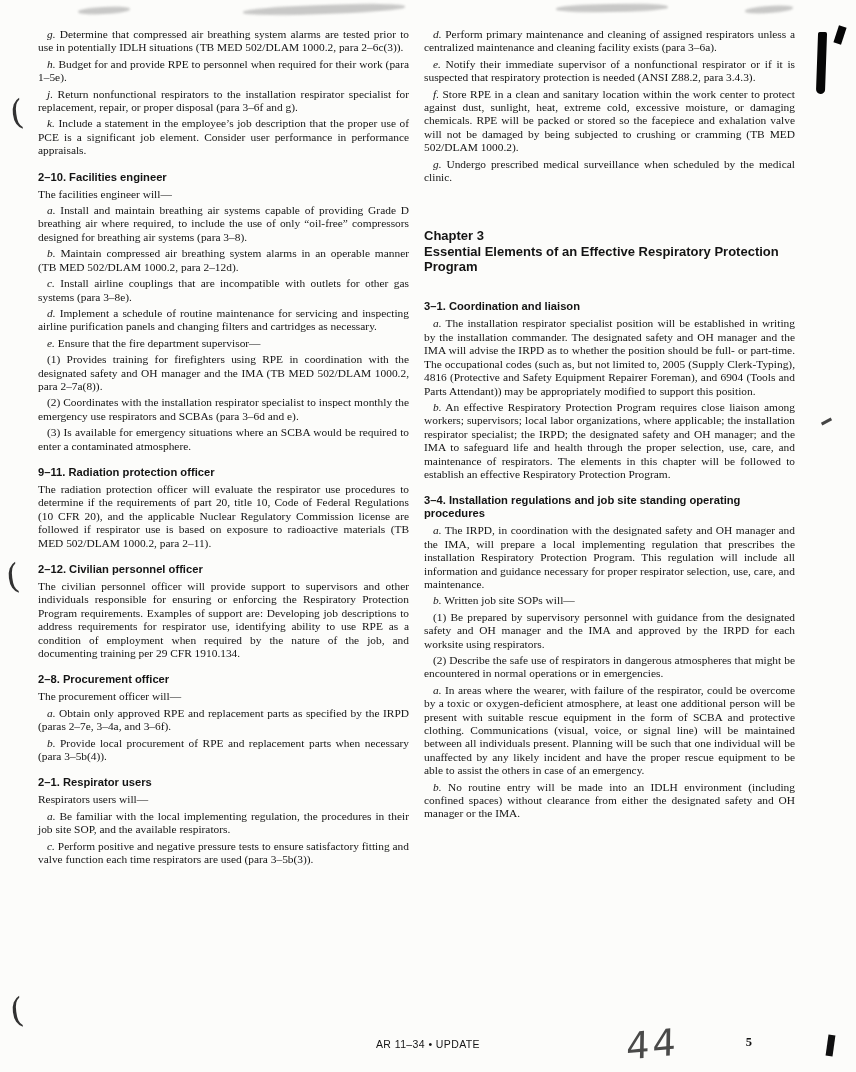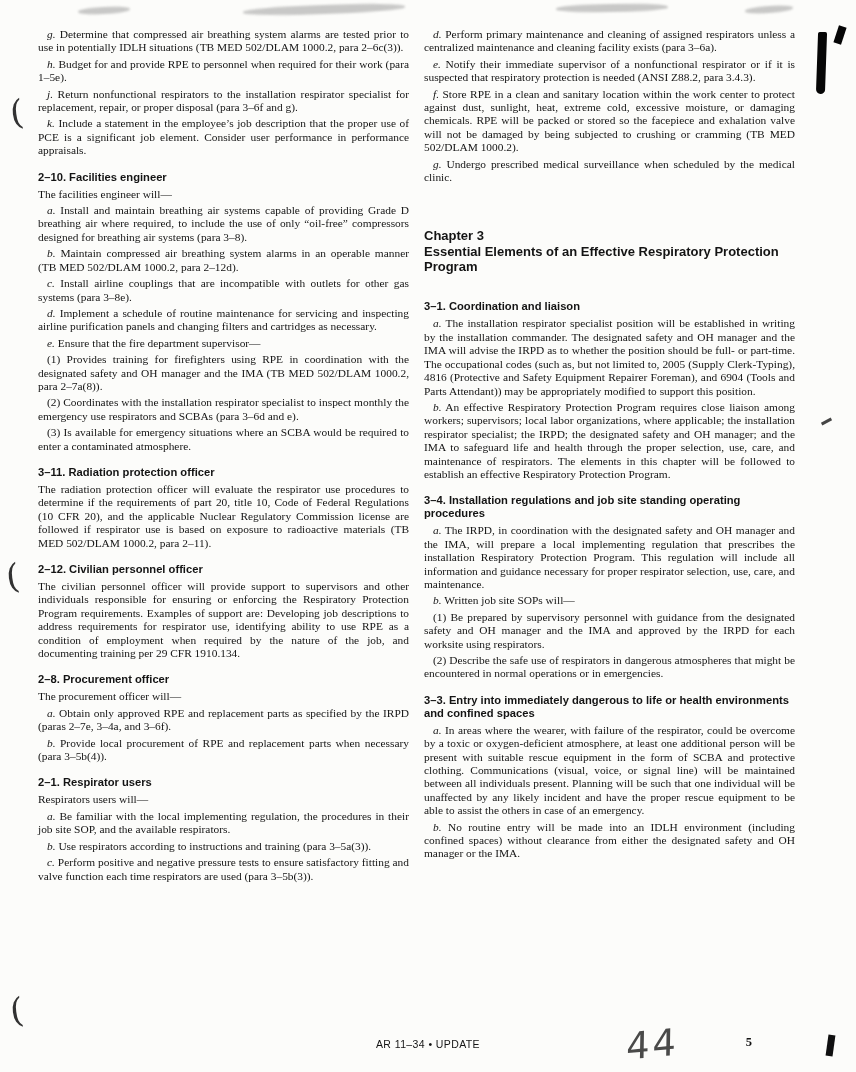--- a/index.html
+++ b/index.html
@@ -113,50 +113,48 @@
         <p class="blk section-heading">2–10. Facilities engineer</p>
         <p class="blk para flush">The facilities engineer will—</p>
         <p class="blk para indent"><i>a.</i> Install and maintain breathing air systems capable of providing Grade D breathing air where required, to include the use of only “oil-free” compressors designed for breathing air systems (para 3–8).</p>
         <p class="blk para indent"><i>b.</i> Maintain compressed air breathing system alarms in an operable manner (TB MED 502/DLAM 1000.2, para 2–12d).</p>
         <p class="blk para indent"><i>c.</i> Install airline couplings that are incompatible with outlets for other gas systems (para 3–8e).</p>
         <p class="blk para indent"><i>d.</i> Implement a schedule of routine maintenance for servicing and inspecting airline purification panels and changing filters and cartridges as necessary.</p>
         <p class="blk para indent"><i>e.</i> Ensure that the fire department supervisor—</p>
         <p class="blk para indent">(1) Provides training for firefighters using RPE in coordination with the designated safety and OH manager and the IMA (TB MED 502/DLAM 1000.2, para 2–7a(8)).</p>
         <p class="blk para indent">(2) Coordinates with the installation respirator specialist to inspect monthly the emergency use respirators and SCBAs (para 3–6d and e).</p>
         <p class="blk para indent">(3) Is available for emergency situations where an SCBA would be required to enter a contaminated atmosphere.</p>
-        <p class="blk section-heading">3–11. Radiation protection officer</p>
+        <p class="blk section-heading">9–11. Radiation protection officer</p>
         <p class="blk para flush">The radiation protection officer will evaluate the respirator use procedures to determine if the requirements of part 20, title 10, Code of Federal Regulations (10 CFR 20), and the applicable Nuclear Regulatory Commission license are followed if respirator use is based on exposure to radioactive materials (TB MED 502/DLAM 1000.2, para 2–11).</p>
         <p class="blk section-heading">2–12. Civilian personnel officer</p>
         <p class="blk para flush">The civilian personnel officer will provide support to supervisors and other individuals responsible for ensuring or enforcing the Respiratory Protection Program requirements. Examples of support are: Developing job descriptions to address requirements for respirator use, identifying ability to use RPE as a condition of employment when required by the nature of the job, and documenting training per 29 CFR 1910.134.</p>
         <p class="blk section-heading">2–8. Procurement officer</p>
         <p class="blk para flush">The procurement officer will—</p>
         <p class="blk para indent"><i>a.</i> Obtain only approved RPE and replacement parts as specified by the IRPD (paras 2–7e, 3–4a, and 3–6f).</p>
         <p class="blk para indent"><i>b.</i> Provide local procurement of RPE and replacement parts when necessary (para 3–5b(4)).</p>
         <p class="blk section-heading">2–1. Respirator users</p>
         <p class="blk para flush">Respirators users will—</p>
         <p class="blk para indent"><i>a.</i> Be familiar with the local implementing regulation, the procedures in their job site SOP, and the available respirators.</p>
-        <p class="blk para indent"><i>b.</i> Use respirators according to instructions and training (para 3–5a(3)).</p>
         <p class="blk para indent"><i>c.</i> Perform positive and negative pressure tests to ensure satisfactory fitting and valve function each time respirators are used (para 3–5b(3)).</p>
       </div>
     <div class="col" id="col-right">
         <p class="blk para indent"><i>d.</i> Perform primary maintenance and cleaning of assigned respirators unless a centralized maintenance and cleaning facility exists (para 3–6a).</p>
         <p class="blk para indent"><i>e.</i> Notify their immediate supervisor of a nonfunctional respirator or if it is suspected that respiratory protection is needed (ANSI Z88.2, para 3.4.3).</p>
         <p class="blk para indent"><i>f.</i> Store RPE in a clean and sanitary location within the work center to protect against dust, sunlight, heat, extreme cold, excessive moisture, or damaging chemicals. RPE will be packed or stored so the facepiece and exhalation valve will not be damaged by being subjected to crushing or cramming (TB MED 502/DLAM 1000.2).</p>
         <p class="blk para indent"><i>g.</i> Undergo prescribed medical surveillance when scheduled by the medical clinic.</p>
         <p class="blk chapter-label">Chapter 3</p>
         <p class="blk chapter-title">Essential Elements of an Effective Respiratory Protection Program</p>
         <p class="blk section-heading">3–1. Coordination and liaison</p>
         <p class="blk para indent"><i>a.</i> The installation respirator specialist position will be established in writing by the installation commander. The designated safety and OH manager and the IMA will advise the IRPD as to whether the position should be full- or part-time. The occupational codes (such as, but not limited to, 2005 (Supply Clerk-Typing), 4816 (Protective and Safety Equipment Repairer Foreman), and 6904 (Tools and Parts Attendant)) may be appropriately modified to support this position.</p>
         <p class="blk para indent"><i>b.</i> An effective Respiratory Protection Program requires close liaison among workers; supervisors; local labor organizations, where applicable; the installation respirator specialist; the IRPD; the designated safety and OH manager; and the IMA to safeguard life and health through the proper selection, use, care, and maintenance of respirators. The elements in this chapter will be followed to establish an effective Respiratory Protection Program.</p>
         <p class="blk section-heading">3–4. Installation regulations and job site standing operating procedures</p>
         <p class="blk para indent"><i>a.</i> The IRPD, in coordination with the designated safety and OH manager and the IMA, will prepare a local implementing regulation that prescribes the installation Respiratory Protection Program. This regulation will include all information and guidance necessary for proper respirator selection, use, care, and maintenance.</p>
         <p class="blk para indent"><i>b.</i> Written job site SOPs will—</p>
         <p class="blk para indent">(1) Be prepared by supervisory personnel with guidance from the designated safety and OH manager and the IMA and approved by the IRPD for each worksite using respirators.</p>
         <p class="blk para indent">(2) Describe the safe use of respirators in dangerous atmospheres that might be encountered in normal operations or in emergencies.</p>
-        <p class="blk section-heading">3–3. Entry into immediately dangerous to life or health environments and confined spaces</p>
         <p class="blk para indent"><i>a.</i> In areas where the wearer, with failure of the respirator, could be overcome by a toxic or oxygen-deficient atmosphere, at least one additional person will be present with suitable rescue equipment in the form of SCBA and protective clothing. Communications (visual, voice, or signal line) will be maintained between all individuals present. Planning will be such that one individual will be unaffected by any likely incident and have the proper rescue equipment to be able to assist the others in case of an emergency.</p>
         <p class="blk para indent"><i>b.</i> No routine entry will be made into an IDLH environment (including confined spaces) without clearance from either the designated safety and OH manager or the IMA.</p>
       </div>
   </div>
 
   <div class="footer">
     <span>AR 11–34 • UPDATE</span>
   </div>
   <span class="handwritten">44</span>
   <span class="page-num">5</span>

